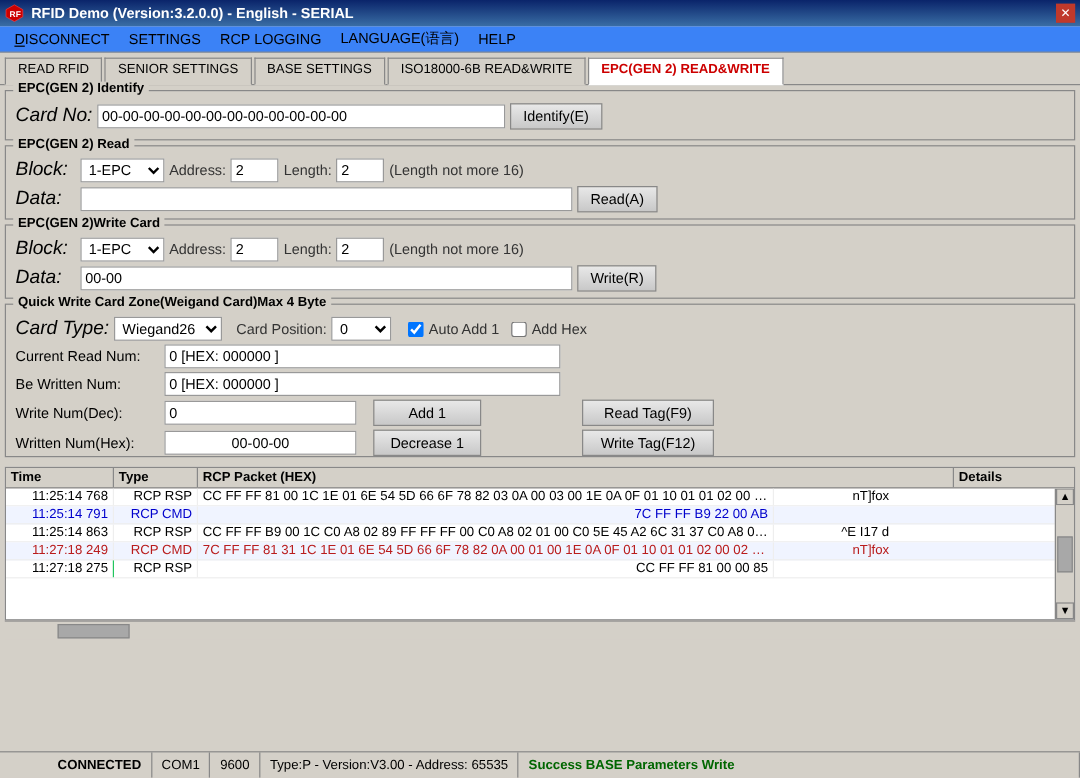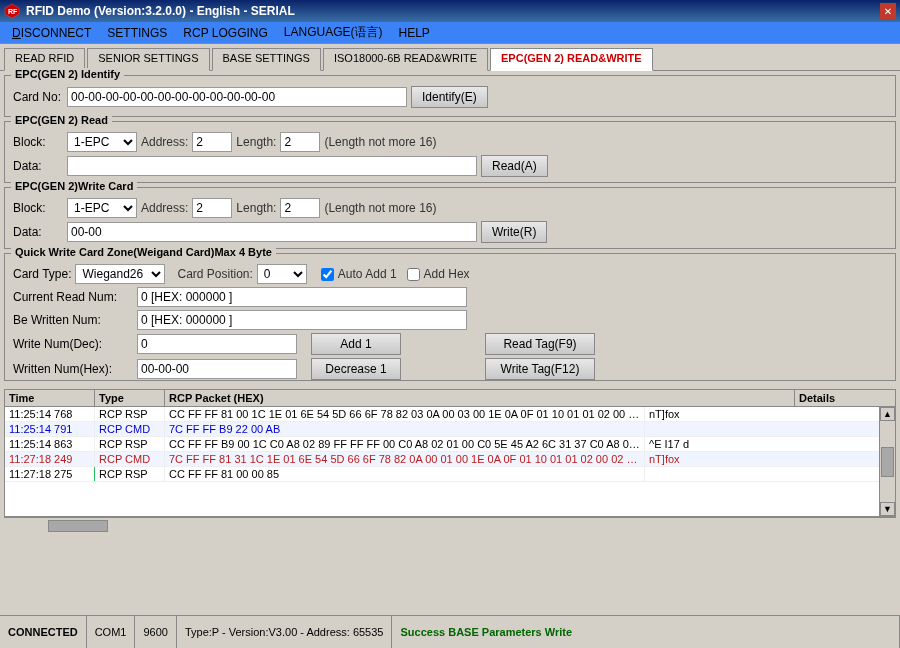--- a/index.html
+++ b/index.html
@@ -86,21 +86,21 @@
 
     .group-inner { padding-top: 6px; }
 
     
     .form-row {
       display: flex;
       align-items: center;
       margin-bottom: 3px;
       gap: 4px;
     }
-    .form-label { font-size: 12px; min-width: 50px; }
+    .form-label { font-size: 16px; min-width: 50px; font-style: italic; }
     .form-input {
       border: 1px solid #999;
       background: white;
       font-size: 12px;
       padding: 1px 3px;
       height: 20px;
     }
     .form-input.small { width: 40px; }
 
     select.form-select {
@@ -140,35 +140,36 @@
 
     .log-row { display: flex; border-bottom: 1px solid #eee; }
     .log-row:nth-child(even) { background: #f5f5f5; }
     .log-row.rsp { }
     .log-row.cmd { color: #0000cc; }
     .log-cell { padding: 1px 4px; overflow: hidden; white-space: nowrap; text-overflow: ellipsis; }
     .log-cell.time { width: 90px; border-right: 1px solid #eee; }
     .log-cell.type { width: 70px; border-right: 1px solid #eee; }
     .log-cell.rcp { flex: 1; border-right: 1px solid #eee; }
     .log-cell.details { width: 100px; }
-    #log-content { flex: 1; }
+    #log-content { flex: 1; text-align: right; }
     .scrollbar { width: 16px; background: #d4d0c8; border-left: 1px solid #888; display: flex; flex-direction: column; align-items: center; }
 
     
     #status-bar {
       background: #d4d0c8;
       border-top: 1px solid #888;
       display: flex;
-      height: 33px;
+      height: 22px;
       align-items: center;
       font-size: 11px;
       position: absolute;
       bottom: 0;
       left: 0;
       right: 0;
+      padding-left: 40px;
     }
     .status-cell {
       padding: 2px 8px;
       border-right: 1px solid #888;
       height: 100%;
       display: flex;
       align-items: center;
     }
     .status-cell.connected { font-weight: bold; }
     .status-cell.success { color: #006600; font-weight: bold; flex: 1; }
@@ -313,21 +314,21 @@
 
       <div class="form-row">
         <span style="min-width:120px;">Write Num(Dec):</span>
         <input class="form-input" style="width: 160px;" type="text" value="0">
         <button class="form-btn" style="margin-left:10px; width:90px;">Add 1</button>
         <button class="form-btn" style="margin-left:80px; width:110px;">Read Tag(F9)</button>
       </div>
 
       <div class="form-row">
         <span style="min-width:120px;">Written Num(Hex):</span>
-        <input class="form-input" style="width: 160px;" type="text" value="00-00-00">
+        <input class="form-input" style="width: 160px; text-align: center;" type="text" value="00-00-00">
         <button class="form-btn" style="margin-left:10px; width:90px;">Decrease 1</button>
         <button class="form-btn" style="margin-left:80px; width:110px;">Write Tag(F12)</button>
       </div>
     </div>
   </div>
 
 </div>
 
 <div style="margin: 0 4px; border: 1px solid #888; background: white; height: 128px; overflow: hidden; display: flex; flex-direction: column;">
   <div id="log-header">

